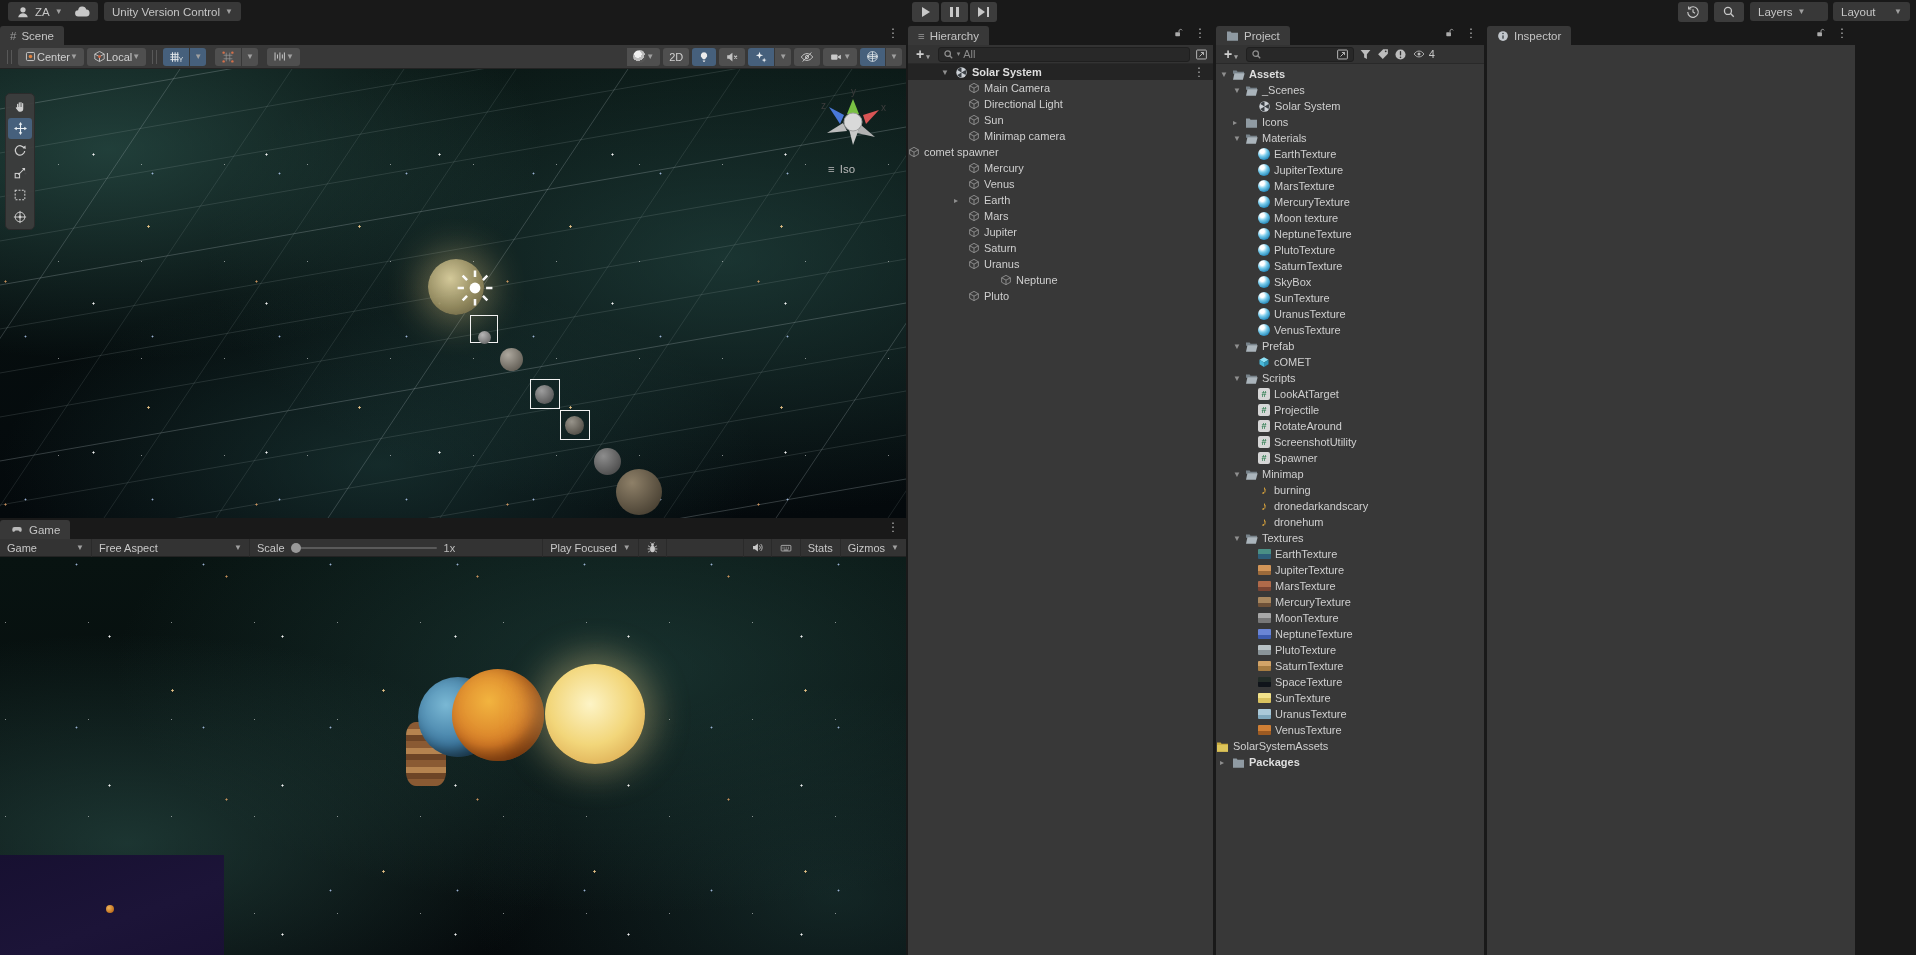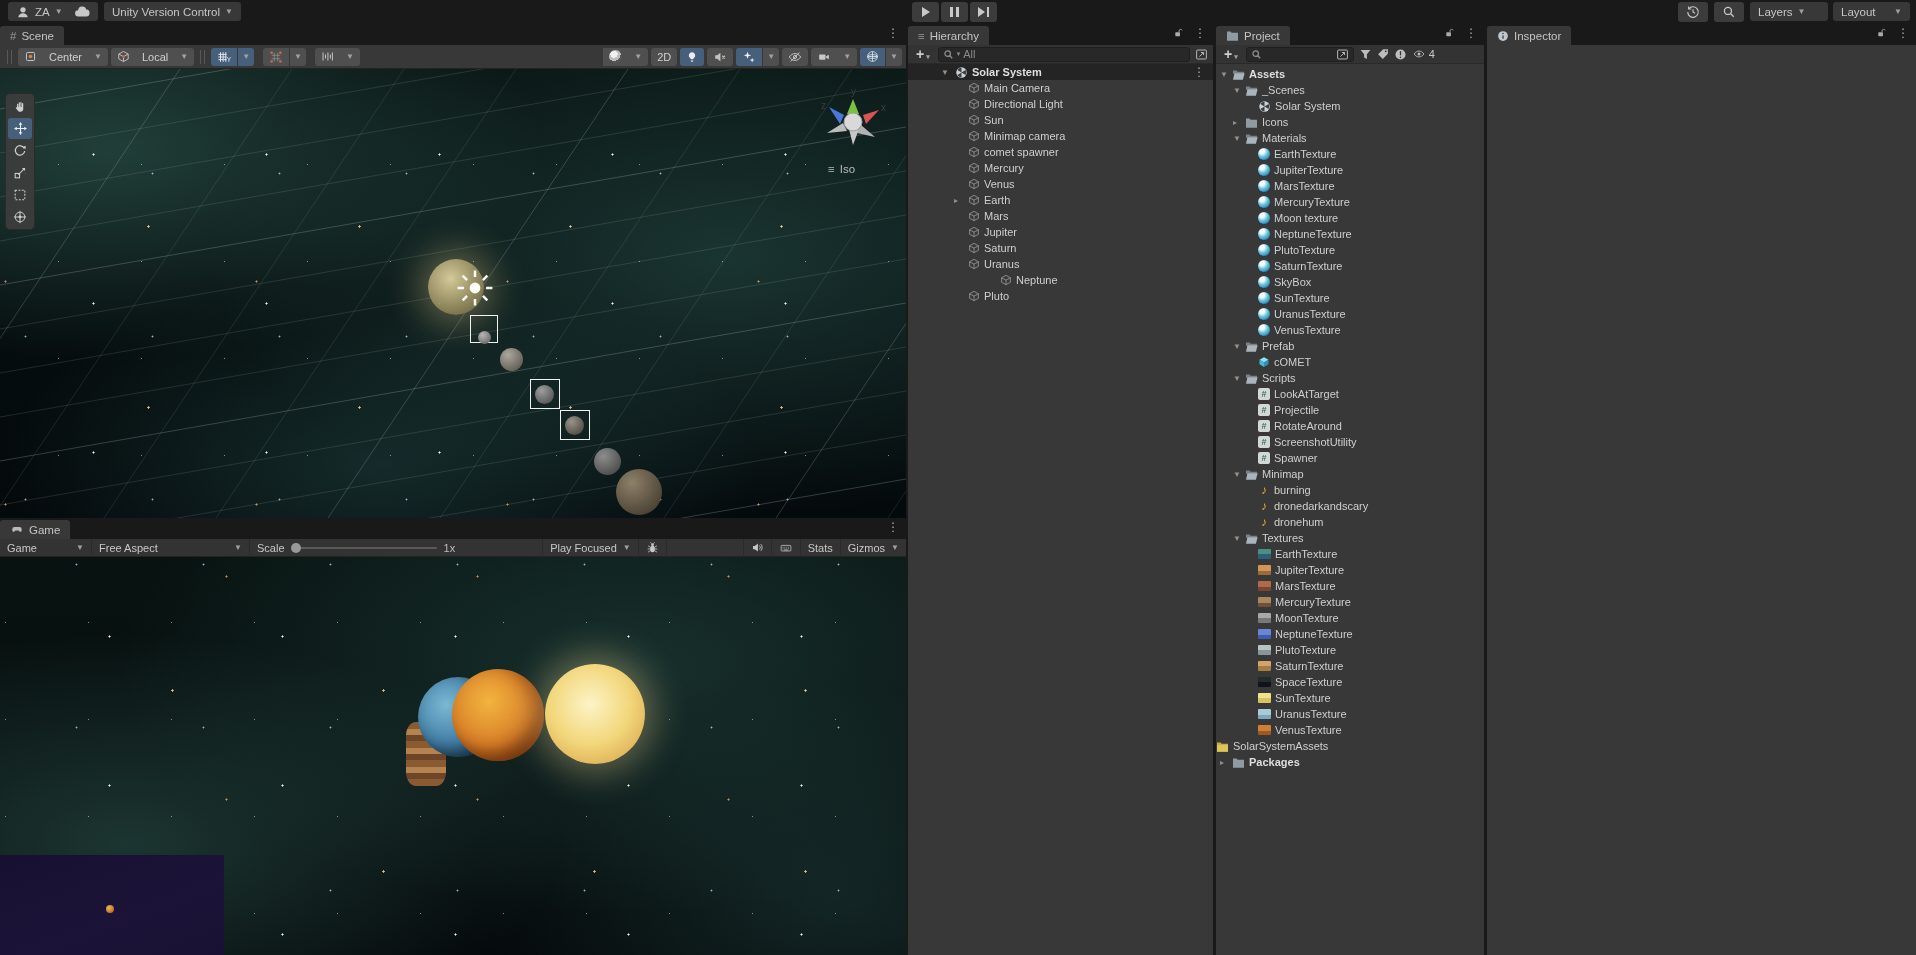--- a/index.html
+++ b/index.html
@@ -43,21 +43,21 @@
   .texthumb { width:13px; height:10px; border-radius:1px; flex:none; }
   .matball { width:12px; height:12px; border-radius:50%; flex:none;
              background:radial-gradient(circle at 35% 28%, #ffffff 0 18%, #7bcdec 42%, #2286b8 78%, #10638e); }
   .scripticon { width:12px; height:12px; border-radius:2px; background:#d6d6d6; color:#2e7d4f; font-size:9px; font-weight:bold;
                 display:inline-flex; align-items:center; justify-content:center; flex:none; }
   .noteicon { color:#e0a83c; font-size:12px; width:12px; text-align:center; flex:none; }
 
   
   .scenebar { height:24px; background:#383838; border-bottom:1px solid #232323; display:flex; align-items:center; padding:0 4px; gap:3px; }
   .sbtn { height:18px; background:#4f4f4f; border:none; border-radius:3px; color:#d0d0d0; display:inline-flex;
-          align-items:center; gap:12px; padding:0 6px; font-size:11px; }
+          align-items:center; gap:0; padding:0 6px; font-size:11px; }
   .sbtn.blue { background:#46607c; }
   .grp { display:inline-flex; gap:1px; }
   .grp .sbtn { border-radius:0; } .grp .sbtn:first-child{ border-radius:3px 0 0 3px; } .grp .sbtn:last-child{ border-radius:0 3px 3px 0; }
   .grip { width:5px; height:14px; border-left:1px solid #585858; border-right:1px solid #585858; margin:0 3px; }
   .spacer { flex:1; }
   .halfsphere { width:13px; height:13px; border-radius:50%;
                 background:radial-gradient(circle at 38% 32%, #f0f0f0 0 30%, #bdbdbd 31% 55%, #565656 56% 100%); }
 
   
   .vp { position:relative; overflow:hidden; }
@@ -611,21 +611,21 @@
         </div>
         <div class="hrow" style="padding-left:60px">
           <span class="ic">
             <svg width="12" height="12" viewBox="0 0 16 16" fill="none" stroke="#a4a4a4" stroke-width="1">
               <path d="M8 1.8L13.8 5v6L8 14.2 2.2 11V5z"></path>
               <path d="M2.2 5L8 8.2l5.8-3.2M8 8.2V14"></path>
             </svg>
           </span>
           <span class="lbl">Minimap camera</span>
         </div>
-        <div class="hrow" style="padding-left:60px">
+        <div class="hrow" style="">
           <span class="ic">
             <svg width="12" height="12" viewBox="0 0 16 16" fill="none" stroke="#a4a4a4" stroke-width="1">
               <path d="M8 1.8L13.8 5v6L8 14.2 2.2 11V5z"></path>
               <path d="M2.2 5L8 8.2l5.8-3.2M8 8.2V14"></path>
             </svg>
           </span>
           <span class="lbl">comet spawner</span>
         </div>
         <div class="hrow" style="padding-left:60px">
           <span class="ic">
@@ -1021,21 +1021,21 @@
           <span class="ic">
             <svg width="13" height="11" viewBox="0 0 16 14">
               <path fill="#8f9aa2" d="M1 2h4.6l1.2 1.6H15v10H1z"></path>
             </svg>
           </span>
           <span class="lbl bold">Packages</span>
         </div>
       </div>
   </div>
 
-  <div class="panel" style="left:1487px;width:429px">
+  <div class="panel" style="left:1487px;width:368px">
     <div class="tabstrip">
       <div class="tab">
         <span class="ic">
             <svg width="12" height="12" viewBox="0 0 16 16">
               <circle cx="8" cy="8" r="6.5" fill="#c2c7cc"></circle>
               <rect x="7.2" y="6.9" width="1.6" height="4.8" rx=".8" fill="#2e3338"></rect>
               <circle cx="8" cy="4.7" r="1" fill="#2e3338"></circle>
             </svg>
           </span>
         <span>Inspector</span>

